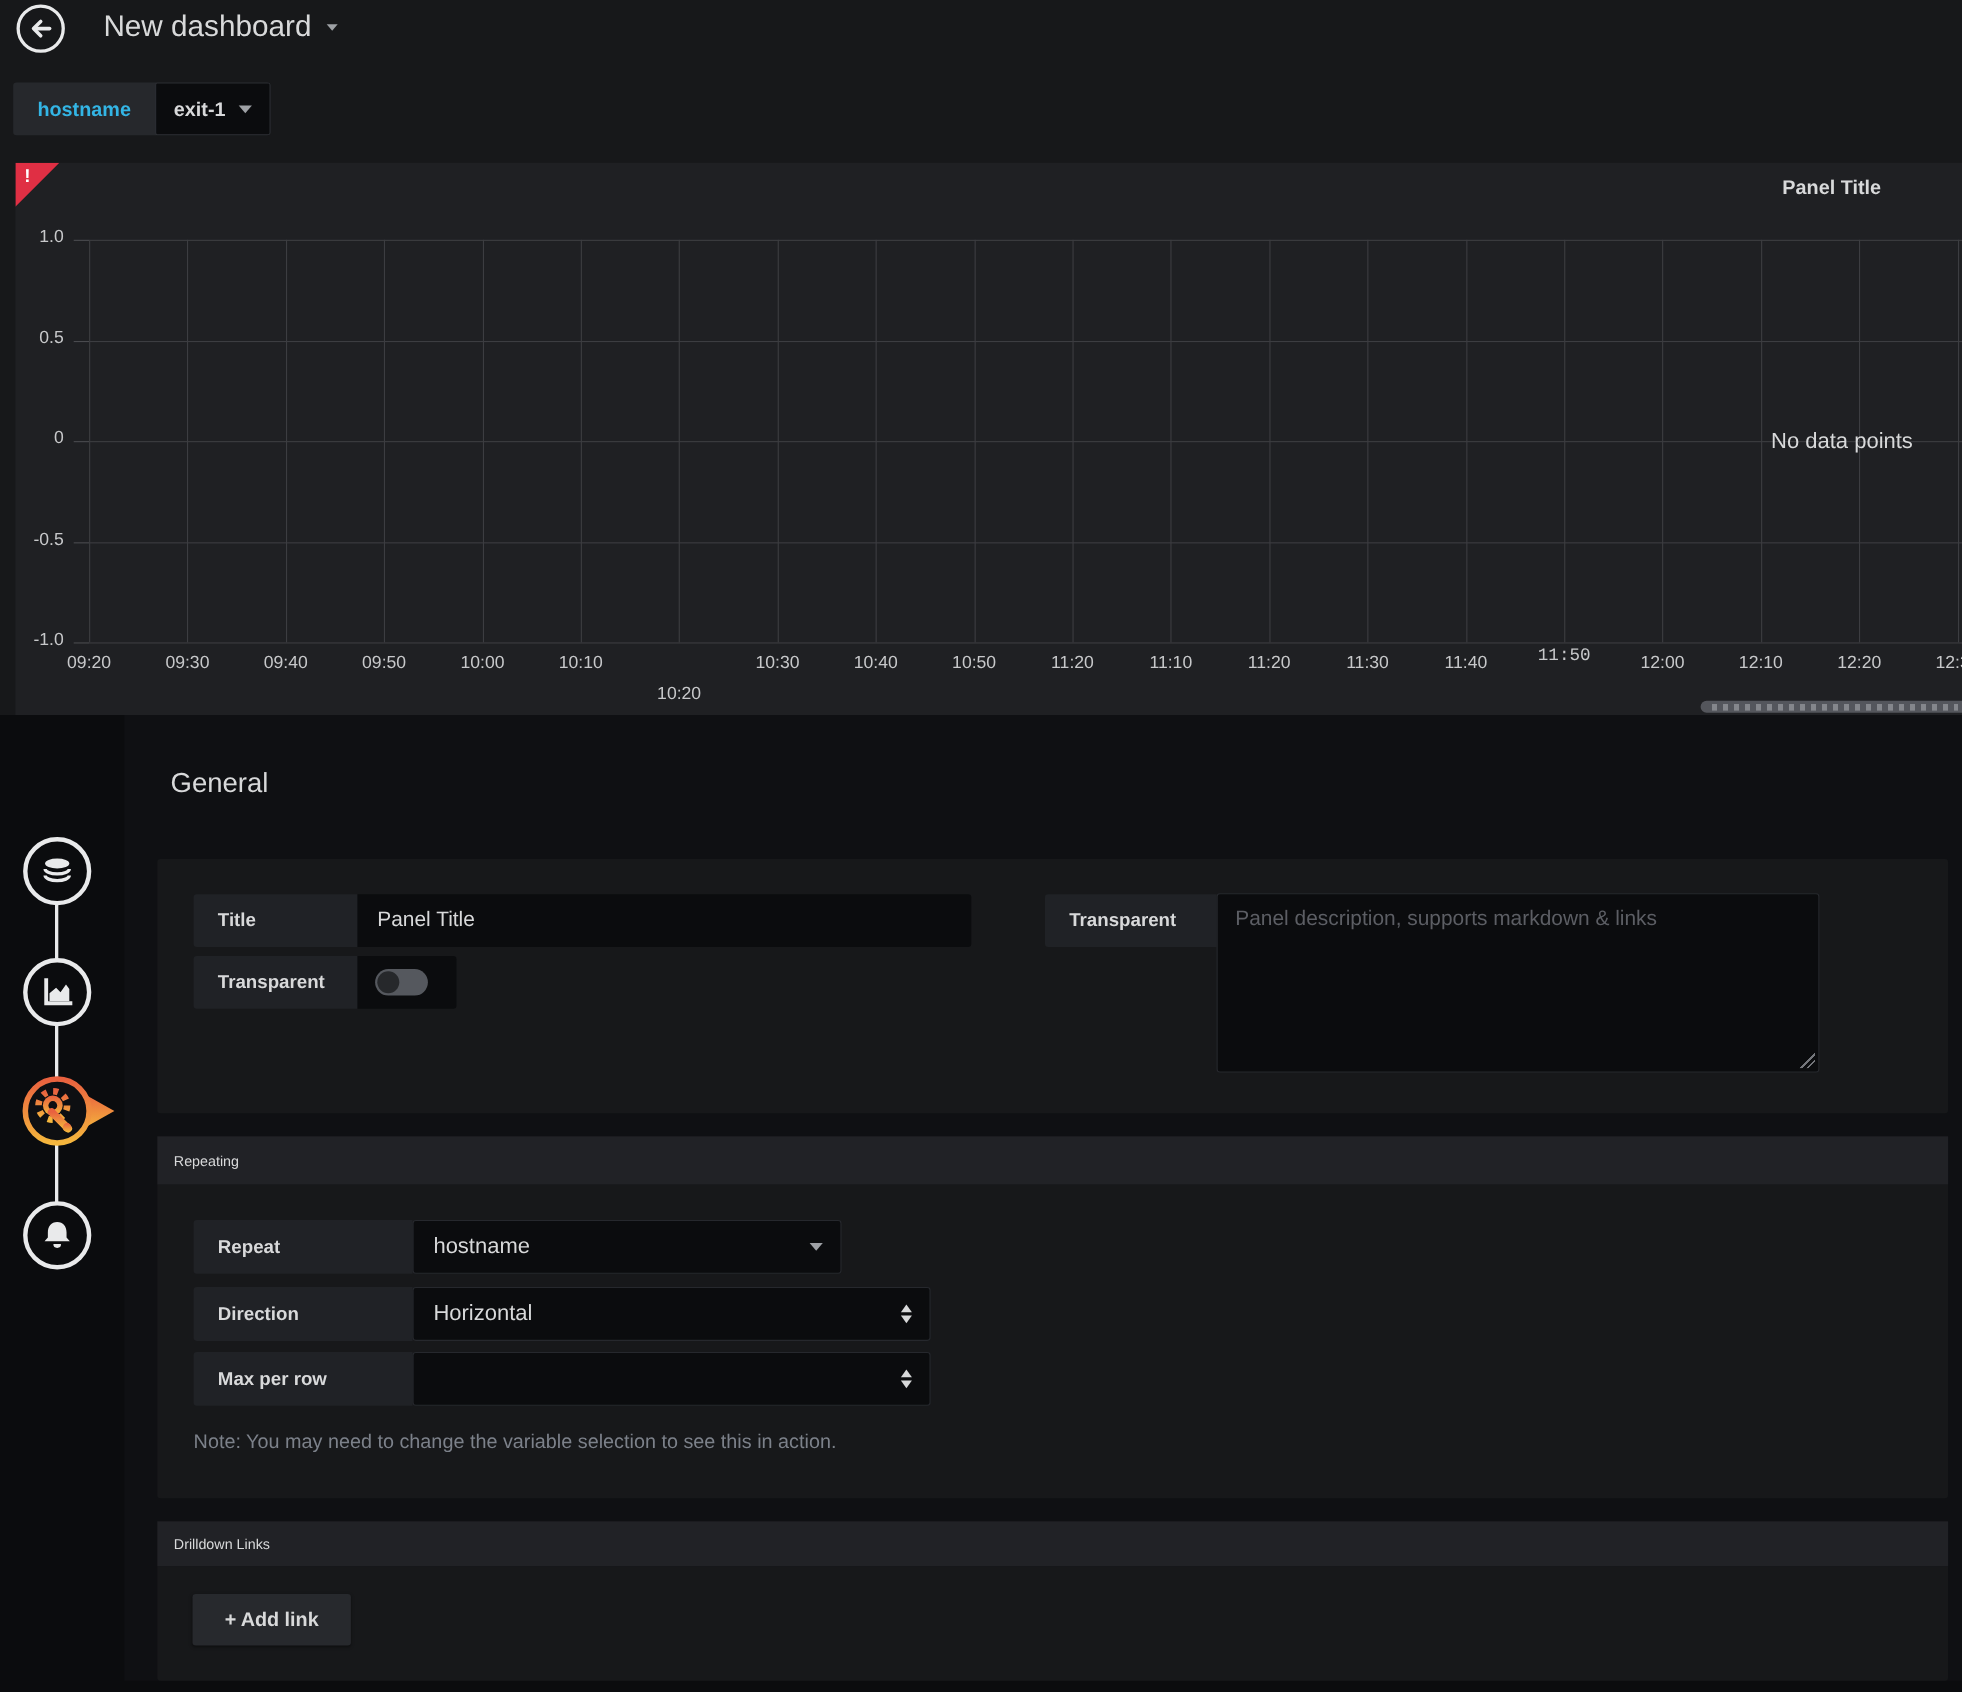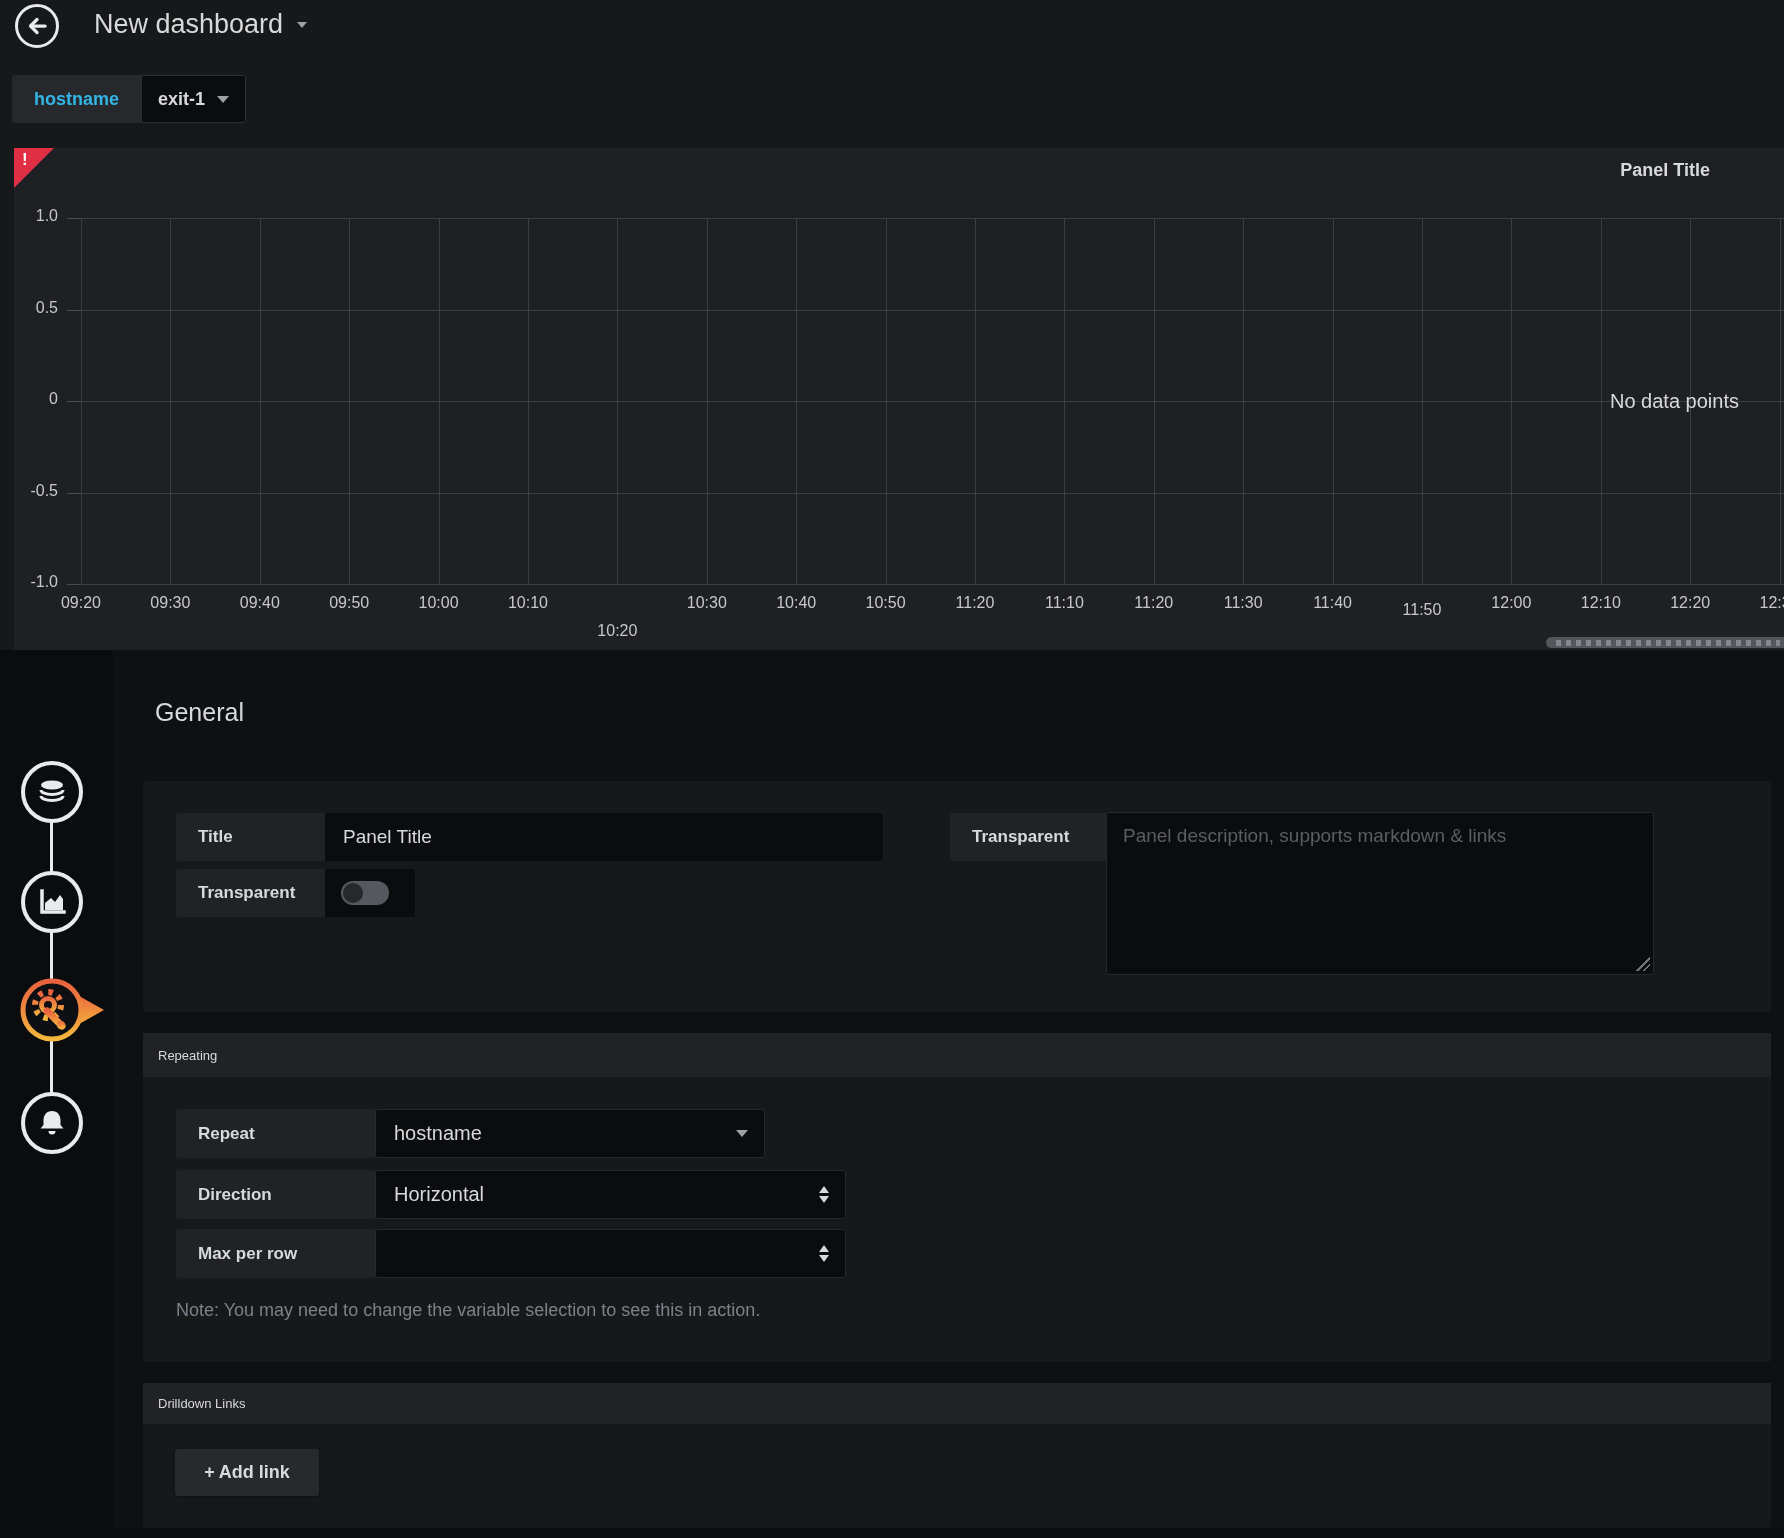--- a/index.html
+++ b/index.html
@@ -148,21 +148,21 @@
         <div class="xlab" style="left: 921px; top: 446px;">11:20</div>
         <div class="gl-v" style="left: 1050.4px; top: 70px; height: 366px;"></div>
         <div class="xlab" style="left: 1010.4px; top: 446px;">11:10</div>
         <div class="gl-v" style="left: 1139.8px; top: 70px; height: 366px;"></div>
         <div class="xlab" style="left: 1099.8px; top: 446px;">11:20</div>
         <div class="gl-v" style="left: 1229.2px; top: 70px; height: 366px;"></div>
         <div class="xlab" style="left: 1189.2px; top: 446px;">11:30</div>
         <div class="gl-v" style="left: 1318.6px; top: 70px; height: 366px;"></div>
         <div class="xlab" style="left: 1278.6px; top: 446px;">11:40</div>
         <div class="gl-v" style="left: 1408px; top: 70px; height: 366px;"></div>
-        <div class="xlab" style="left: 1368px; top: 453px;">11:50</div>
+        <div class="xlab" style="left: 1368px; top: 439px; font-family: Liberation Mono, monospace;">11:50</div>
         <div class="gl-v" style="left: 1497.4px; top: 70px; height: 366px;"></div>
         <div class="xlab" style="left: 1457.4px; top: 446px;">12:00</div>
         <div class="gl-v" style="left: 1586.8px; top: 70px; height: 366px;"></div>
         <div class="xlab" style="left: 1546.8px; top: 446px;">12:10</div>
         <div class="gl-v" style="left: 1676.2px; top: 70px; height: 366px;"></div>
         <div class="xlab" style="left: 1636.2px; top: 446px;">12:20</div>
         <div class="gl-v" style="left: 1765.6px; top: 70px; height: 366px;"></div>
         <div class="xlab" style="left: 1725.6px; top: 446px;">12:30</div>
       </div>
     <div class="corner-error"></div>

